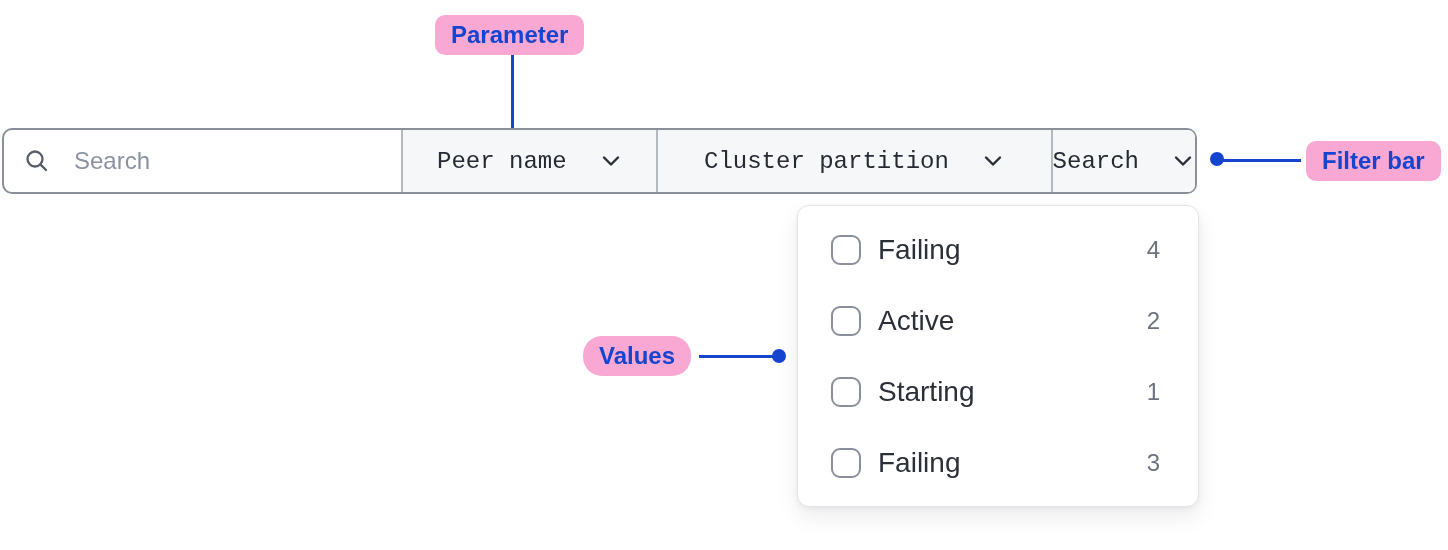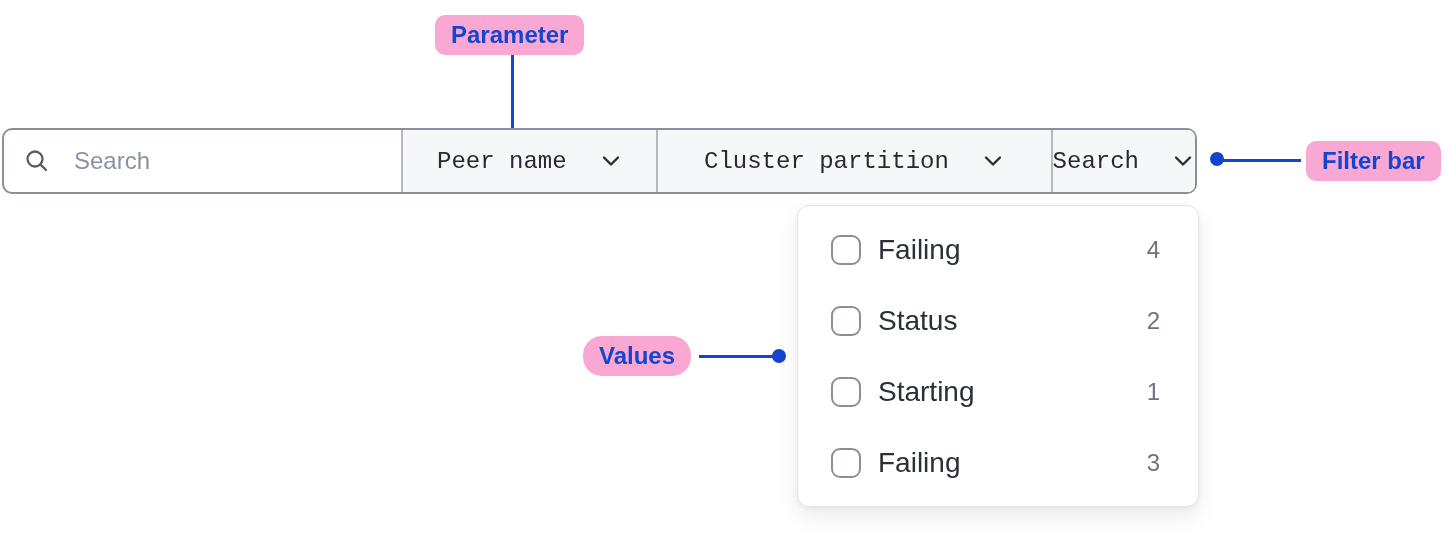--- a/index.html
+++ b/index.html
@@ -174,21 +174,21 @@
 <div class="panel">
 
   <div class="option-row">
     <input type="checkbox" class="option-checkbox" style="">
     <span class="option-label">Failing</span>
     <span class="option-count">4</span>
   </div>
 
   <div class="option-row">
     <input type="checkbox" class="option-checkbox" style="">
-    <span class="option-label">Status</span>
+    <span class="option-label">Active</span>
     <span class="option-count">2</span>
   </div>
 
   <div class="option-row">
     <input type="checkbox" class="option-checkbox" style="">
     <span class="option-label">Starting</span>
     <span class="option-count">1</span>
   </div>
 
   <div class="option-row">

